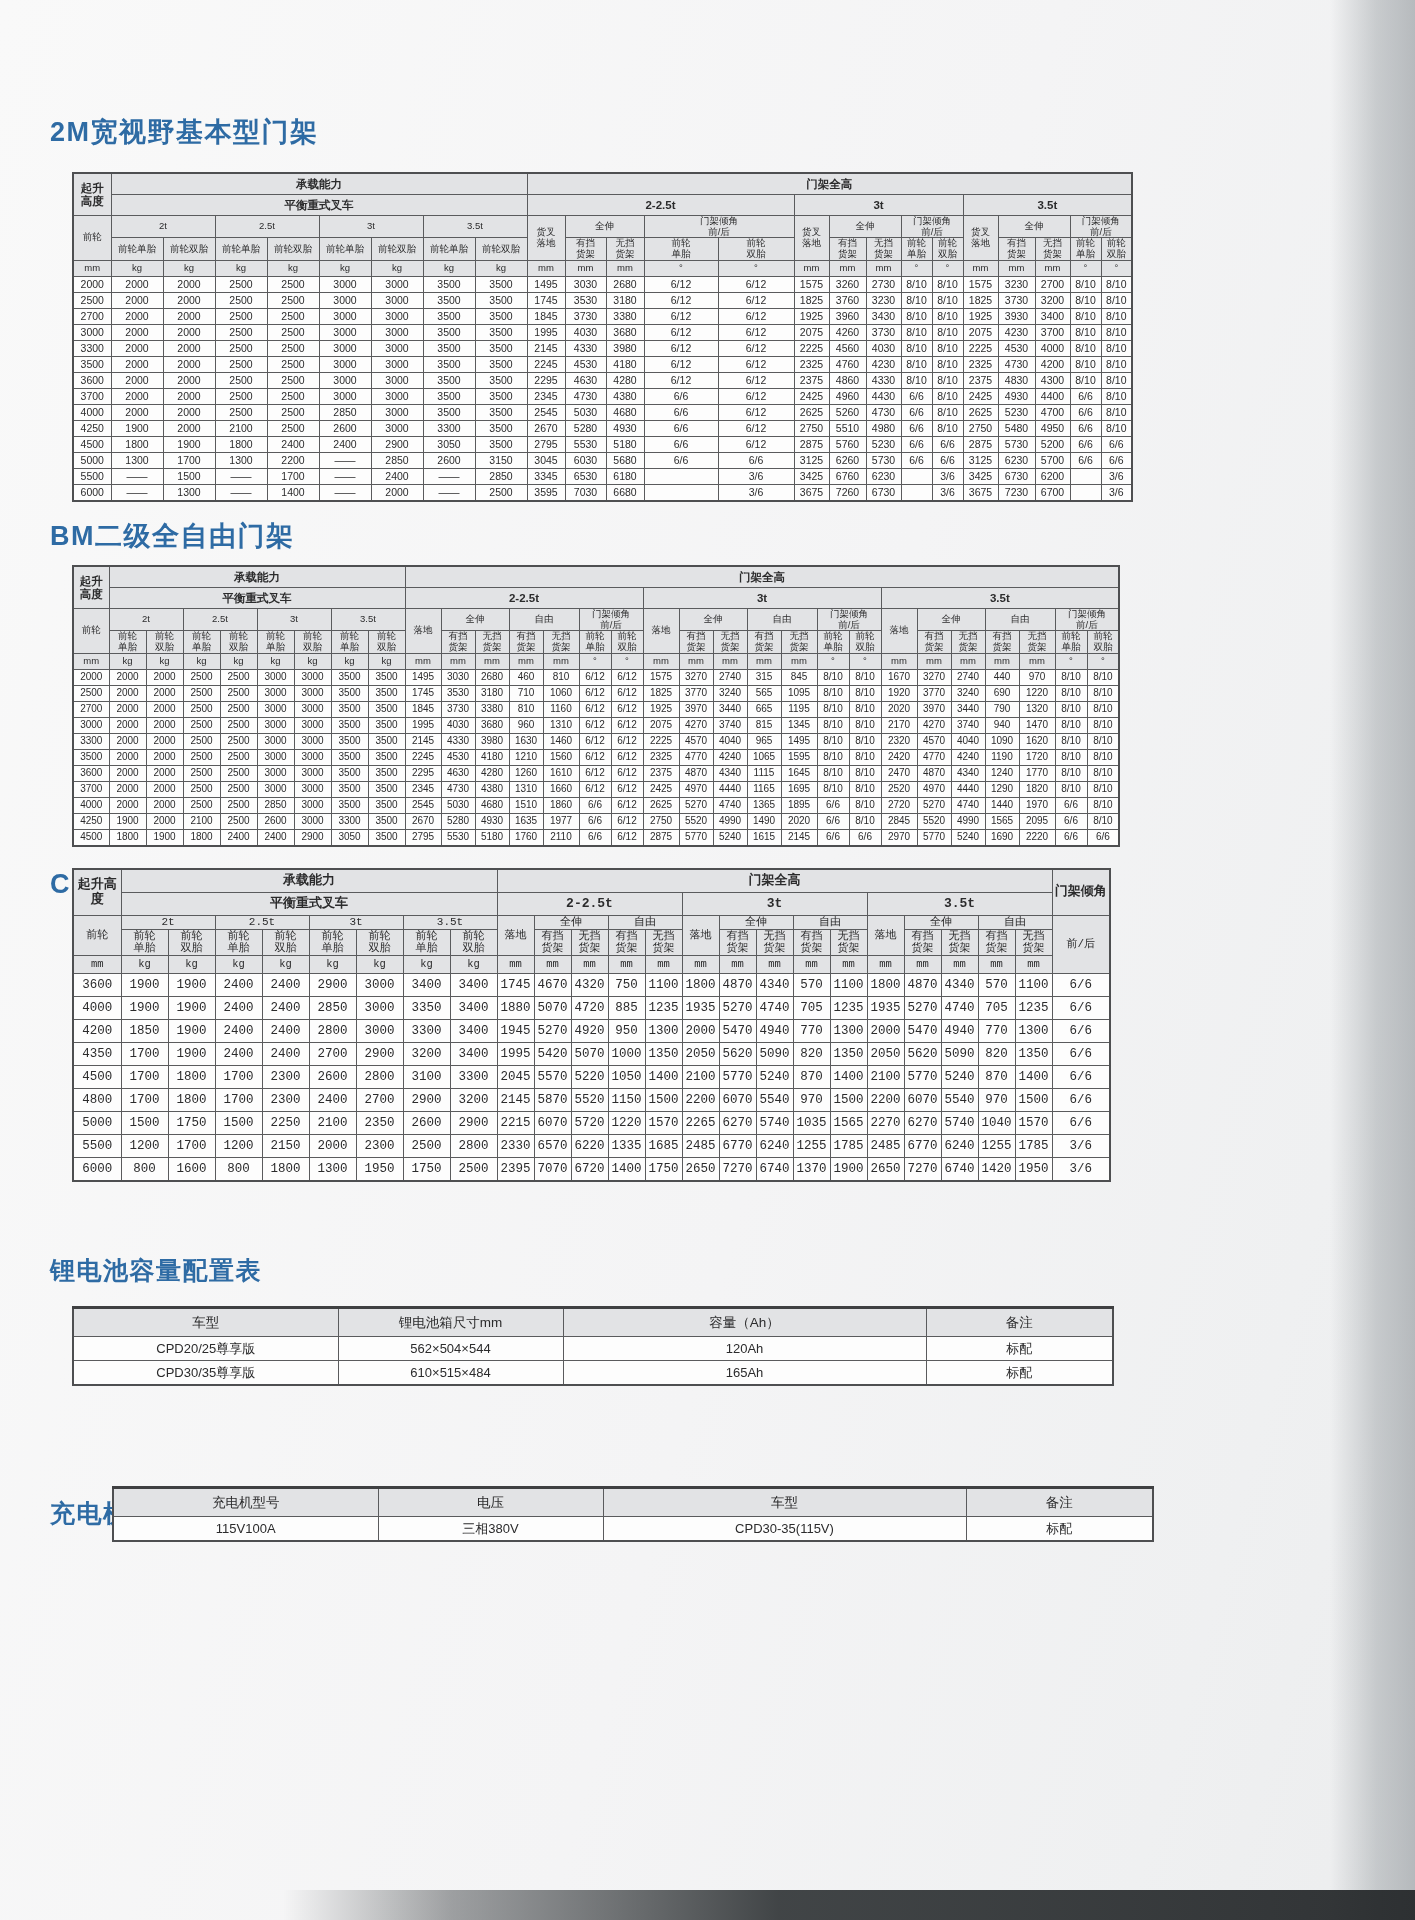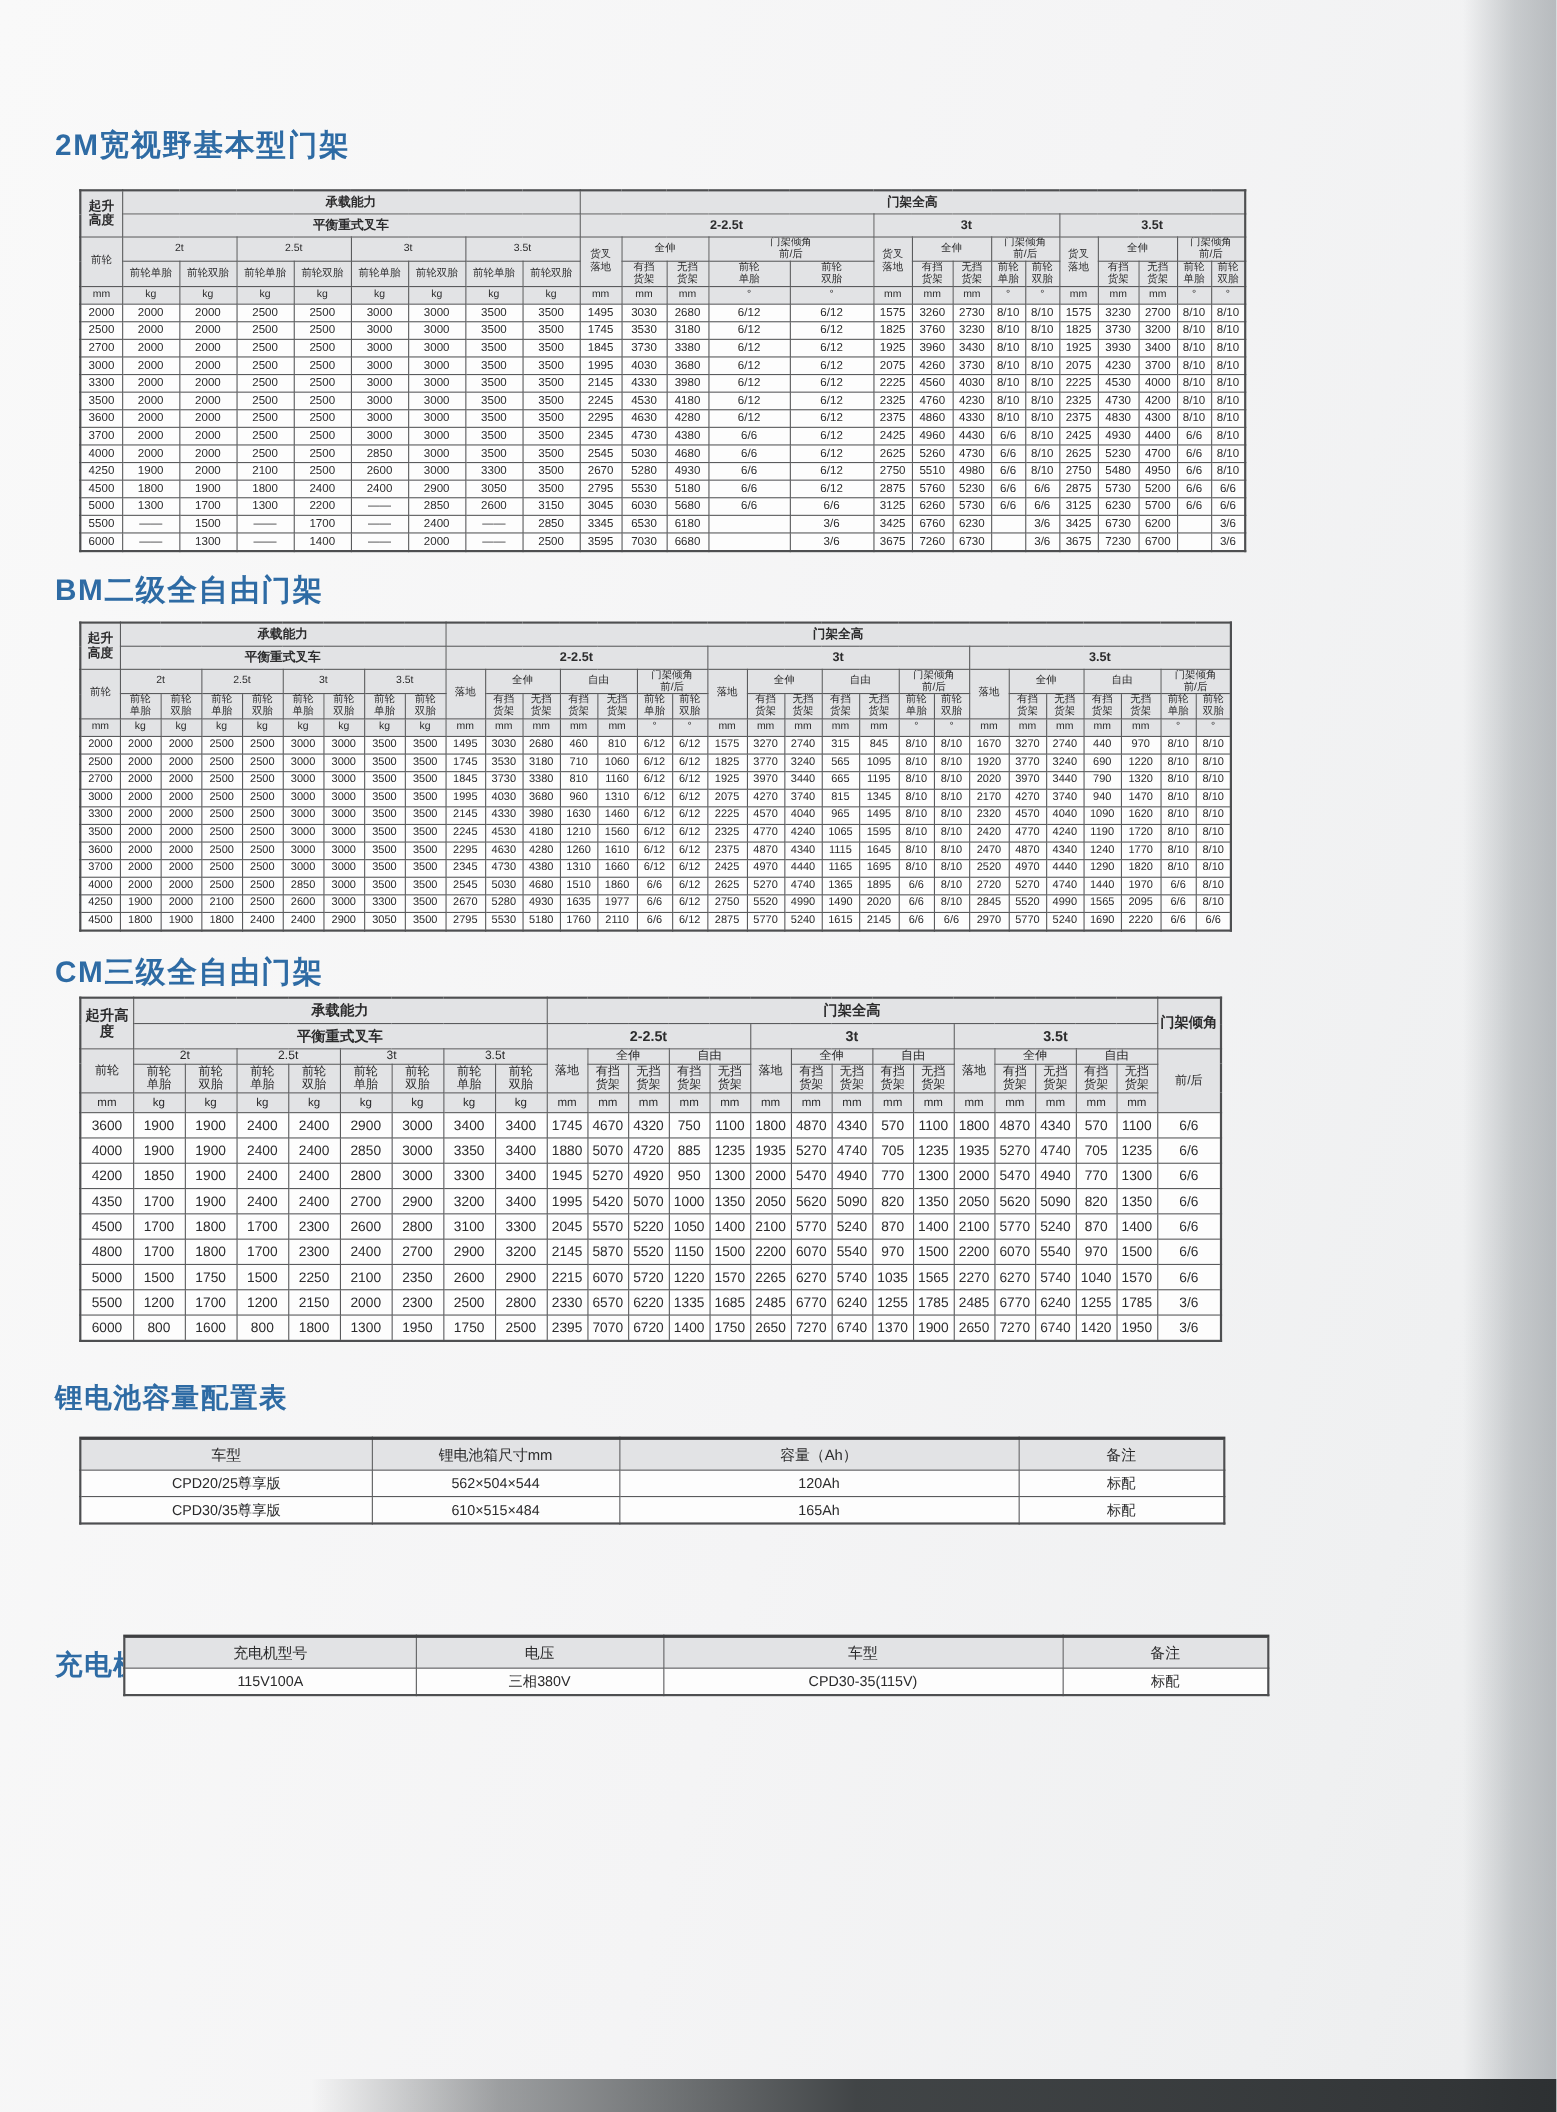--- a/index.html
+++ b/index.html
@@ -23,21 +23,21 @@
     font-size:27px; letter-spacing:1.5px; white-space:nowrap;text-align:right;
   }
   .title1 { top:114px; }
   .title2 { top:518px; }
   .title3 { top:866px; }
   .title4 { top:1254px; font-size:25px; }
   .title5 { top:1497px; font-size:25px; }
   .tblhost { position:absolute; left:48px;margin-left:24px; }
   .t1 { top:172px; width:1052px; }
   .t2 { top:565px; width:1046px; }
-  .t3 { top:906px; width:1037px; }
+  .t3 { top:868px; width:1037px;font-family:Liberation Mono, monospace; }
   .t4 { top:1306px; width:1040px; }
   .t5 { top:1486px; width:1040px;padding-left:40px; }
 
   table.grid {
     border-collapse:collapse; table-layout:fixed; width:100%;
     background:#fdfdfd; border:2px solid #4e4f51;
   }
   table.grid th, table.grid td {
     border:1px solid #5a5b5d; text-align:center; vertical-align:middle;
     overflow:hidden; white-space:pre-line; color:#2b2b2c; padding:0;

